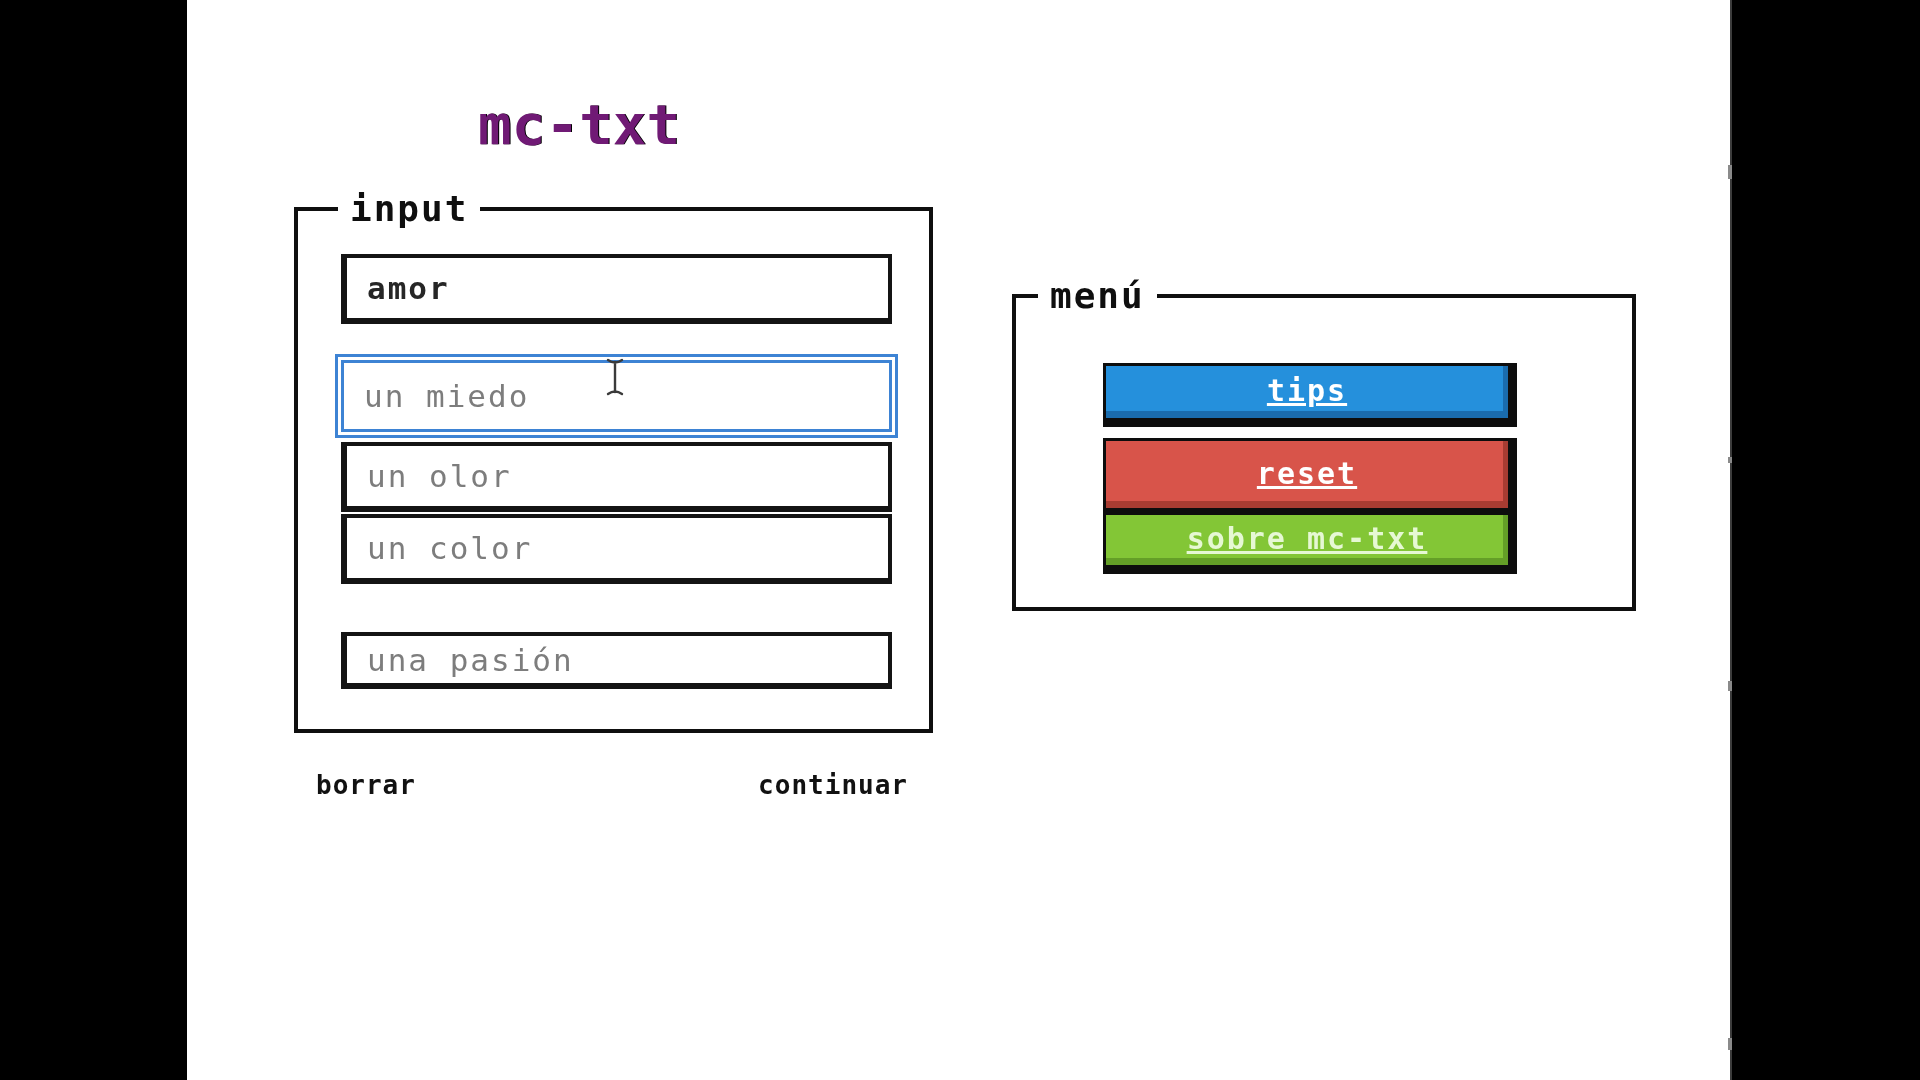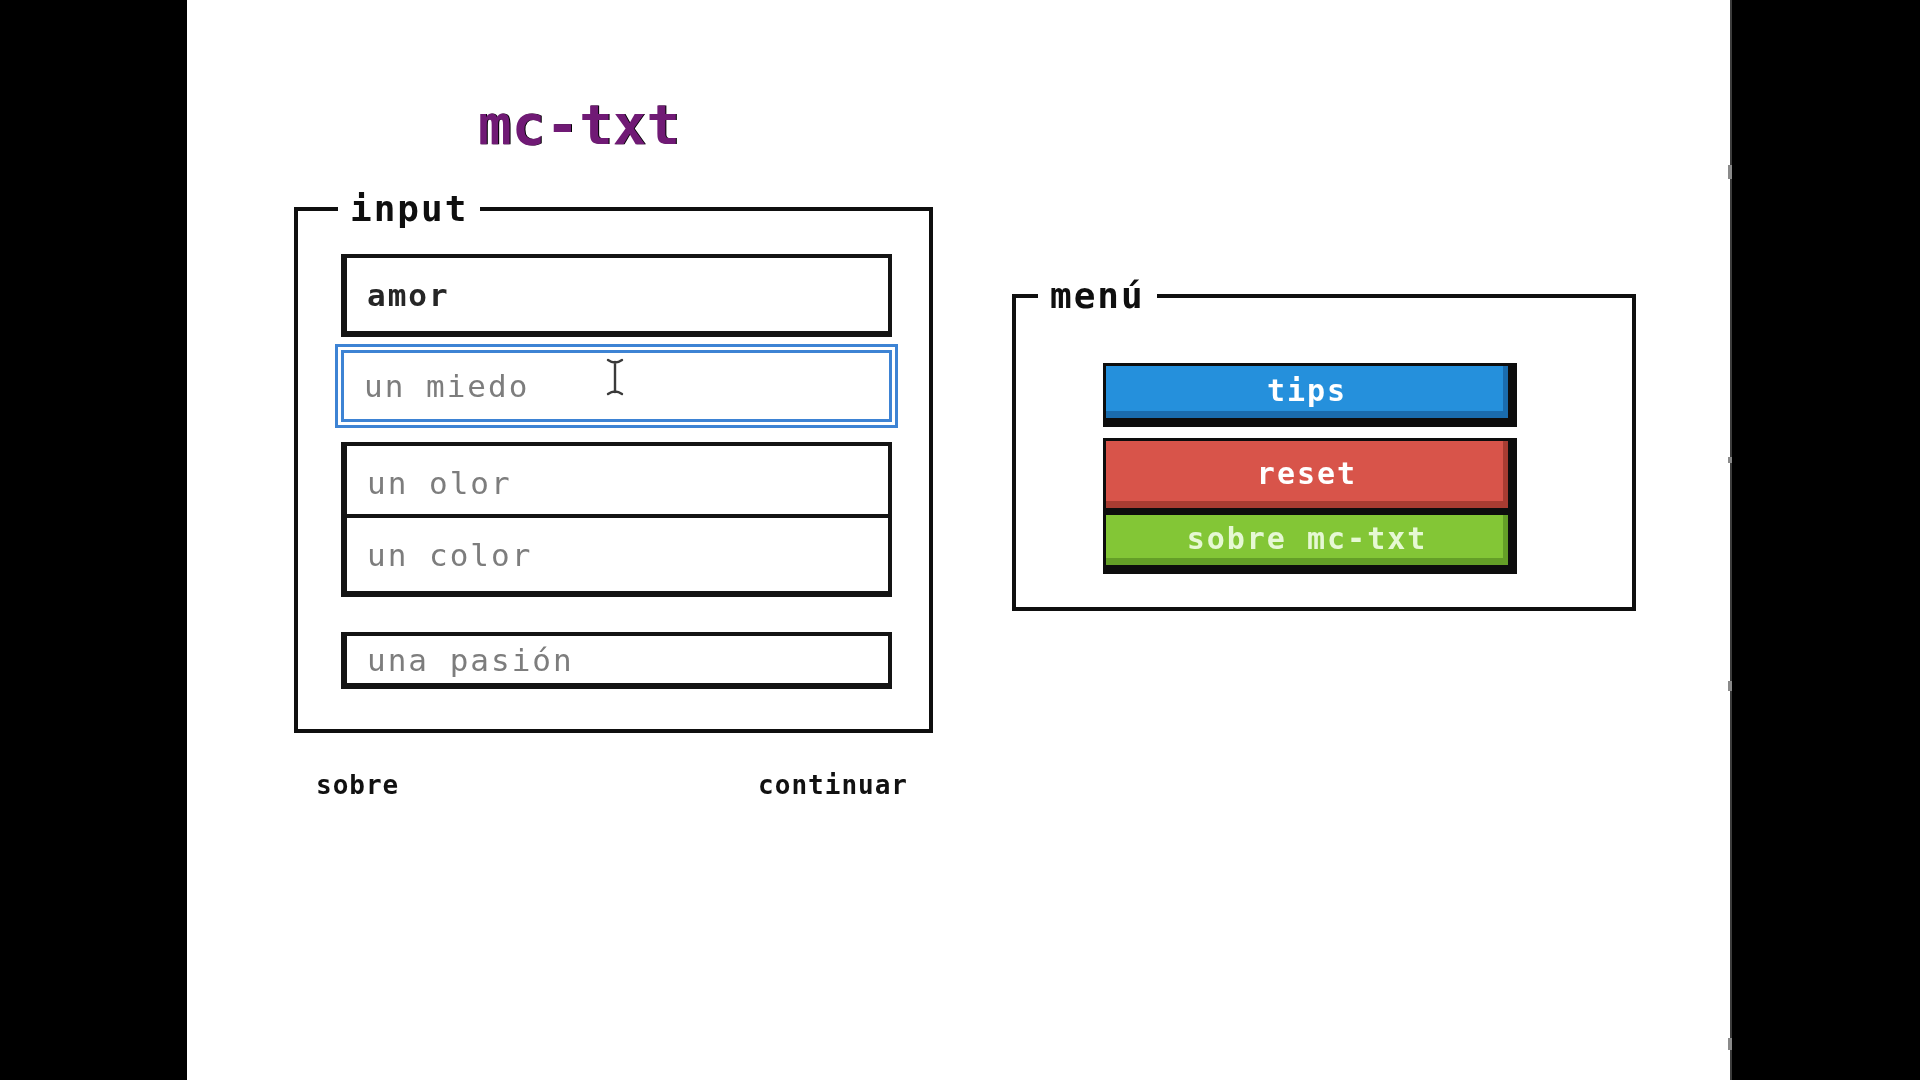--- a/index.html
+++ b/index.html
@@ -29,32 +29,33 @@
   .panel-legend{
     position:absolute;top:-18px;background:#fff;padding:0 12px;
     font-size:36px;font-weight:700;color:#0f0f0f;letter-spacing:2px;
     line-height:32px;white-space:nowrap;
   }
   .panel-input .panel-legend{left:40px;}
   .panel-menu .panel-legend{left:22px;}
 
   
   .pix-input{
-    position:absolute;left:341px;width:551px;height:83px;
+    position:absolute;left:341px;width:551px;height:70px;
     box-sizing:border-box;background:#fff;
     border:4px solid #141414;border-left-width:6px;border-bottom-width:6px;
     font-family:"DejaVu Sans Mono","Liberation Mono",monospace;
     font-size:31px;font-weight:700;color:#262626;letter-spacing:2px;
     padding:0 0 0 20px;outline:none;
   }
   .pix-input::placeholder{color:#7d7d7d;font-weight:400;opacity:1;}
   .pix-input.focused{
     border:3px solid #3d83d4;
     outline:3px solid #3d83d4;outline-offset:3px;
     height:72px;
+    margin-top:10px;
   }
   .in-0{top:254px;}
   .in-1{top:350px;}
   .in-2{top:442px;}
   .in-3{top:514px;}
   .in-4{top:632px;height:57px;}
 
   
   .text-cursor{position:absolute;left:603px;top:356px;width:24px;height:42px;pointer-events:none;}
 
@@ -69,20 +70,21 @@
 
   
   .menu-btn{
     position:absolute;left:1103px;width:414px;height:64px;
     box-sizing:border-box;cursor:pointer;
     border:3px solid #0d0d0d;border-right-width:9px;border-bottom-width:9px;
     font-family:"DejaVu Sans Mono","Liberation Mono",monospace;
     font-size:30px;font-weight:700;letter-spacing:2px;color:#ffffff;
     display:flex;align-items:center;justify-content:center;
     padding-bottom:4px;
+    text-decoration:underline;
   }
   .btn-tips{top:363px;background:#2590dc;box-shadow:inset -5px -7px 0 #1a6cae;}
   .btn-reset{top:438px;height:79px;background:#d8544a;box-shadow:inset -5px -7px 0 #a83c32;}
   .btn-about{top:512px;height:62px;background:#83c636;box-shadow:inset -5px -7px 0 #649f27;color:#e6f8d4;}
 </style>
 </head>
 <body>
 
 <div class="bar bar-left"></div>
 <div class="bar bar-right"></div>
@@ -102,21 +104,21 @@
 <input class="pix-input in-2" type="text" value="" placeholder="un olor" style="">
 <input class="pix-input in-3" type="text" value="" placeholder="un color" style="">
 <input class="pix-input in-4" type="text" value="" placeholder="una pasión" style="">
 
 <div class="text-cursor">
   <svg width="24" height="42" viewBox="0 0 24 42">
     <path d="M5 4 Q12 9 19 4 M12 6 L12 36 M5 38 Q12 33 19 38" fill="none" stroke="#3a3a3a" stroke-width="2.4" stroke-linecap="round"></path>
   </svg>
 </div>
 
-<button class="text-action action-clear">sobre</button>
+<button class="text-action action-clear">borrar</button>
 <button class="text-action action-continue">continuar</button>
 
 <div class="panel panel-menu">
   <div class="panel-legend">menú</div>
 </div>
 
 <button class="menu-btn btn-tips">tips</button>
 <button class="menu-btn btn-reset">reset</button>
 <button class="menu-btn btn-about">sobre mc-txt</button>
 

